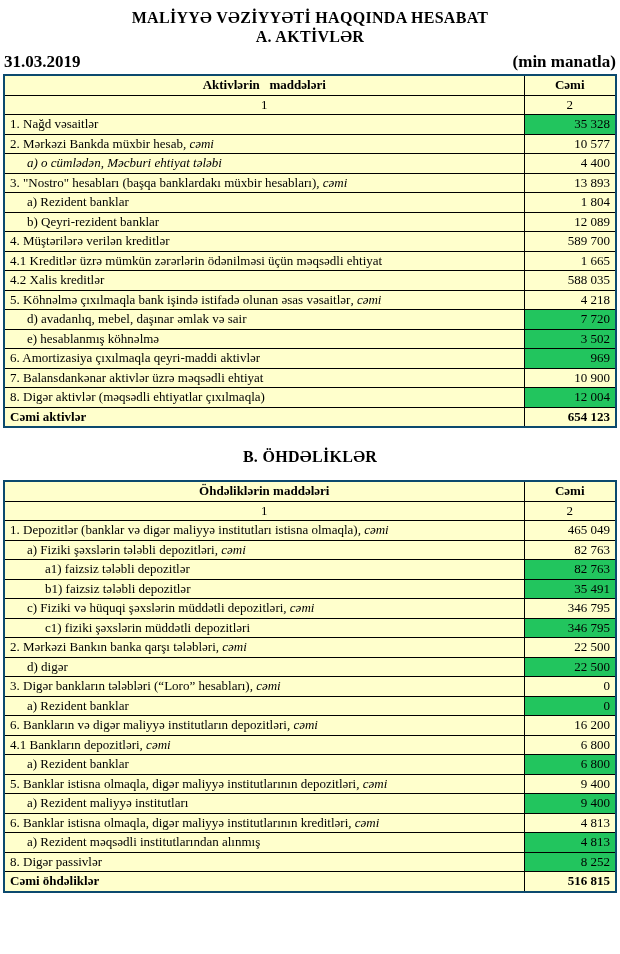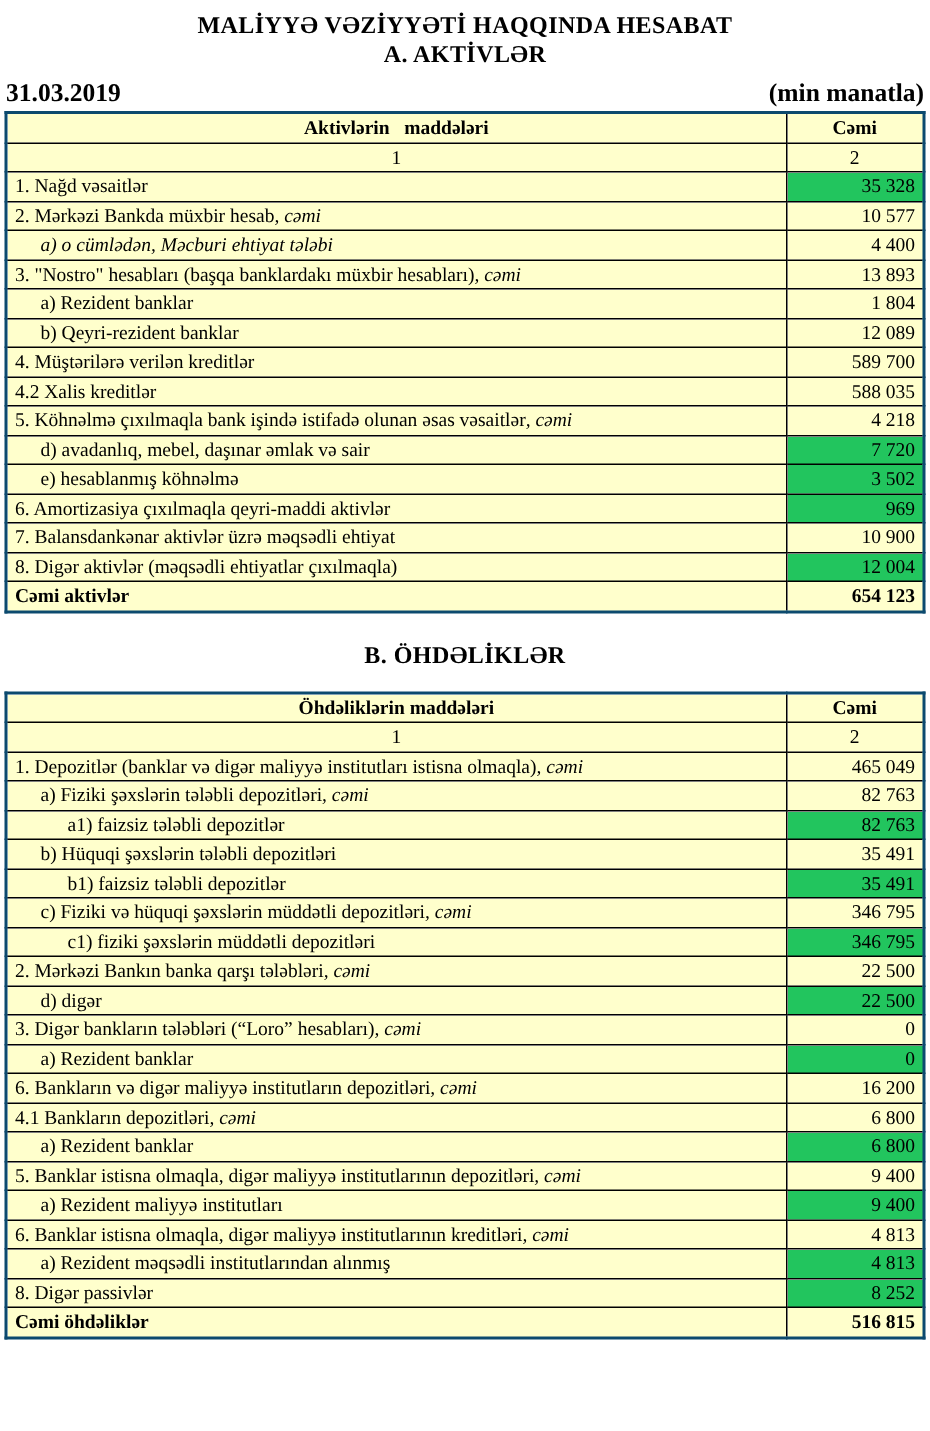--- a/index.html
+++ b/index.html
@@ -114,20 +114,24 @@
         </tr>
         <tr>
           <td class="label indent-1"><span>b) Qeyri-rezident banklar</span></td>
           <td class="value">12 089</td>
         </tr>
         <tr>
           <td class="label"><span>4. Müştərilərə verilən kreditlər</span></td>
           <td class="value">589 700</td>
         </tr>
         <tr>
+          <td class="label"><span>4.1 Kreditlər üzrə mümkün zərərlərin ödənilməsi üçün məqsədli ehtiyat</span></td>
+          <td class="value">1 665</td>
+        </tr>
+        <tr>
           <td class="label"><span>4.2 Xalis kreditlər</span></td>
           <td class="value">588 035</td>
         </tr>
         <tr>
           <td class="label"><span>5. Köhnəlmə çıxılmaqla bank işində istifadə olunan əsas vəsaitlər</span><span class="suffix">, cəmi</span></td>
           <td class="value">4 218</td>
         </tr>
         <tr>
           <td class="label indent-1"><span>d) avadanlıq, mebel, daşınar əmlak və sair</span></td>
           <td class="value white">7 720</td>
@@ -179,24 +183,20 @@
         </tr>
         <tr>
           <td class="label indent-1"><span>a) Fiziki şəxslərin tələbli depozitləri</span><span class="suffix">, cəmi</span></td>
           <td class="value">82 763</td>
         </tr>
         <tr>
           <td class="label indent-2"><span>a1) faizsiz tələbli depozitlər</span></td>
           <td class="value white">82 763</td>
         </tr>
         <tr>
-          <td class="label indent-1"><span>b) Hüquqi şəxslərin tələbli depozitləri</span></td>
-          <td class="value">35 491</td>
-        </tr>
-        <tr>
           <td class="label indent-2"><span>b1) faizsiz tələbli depozitlər</span></td>
           <td class="value white">35 491</td>
         </tr>
         <tr>
           <td class="label indent-1"><span>c) Fiziki və hüquqi şəxslərin müddətli depozitləri</span><span class="suffix">, cəmi</span></td>
           <td class="value">346 795</td>
         </tr>
         <tr>
           <td class="label indent-2"><span>c1) fiziki şəxslərin müddətli depozitləri</span></td>
           <td class="value white">346 795</td>

